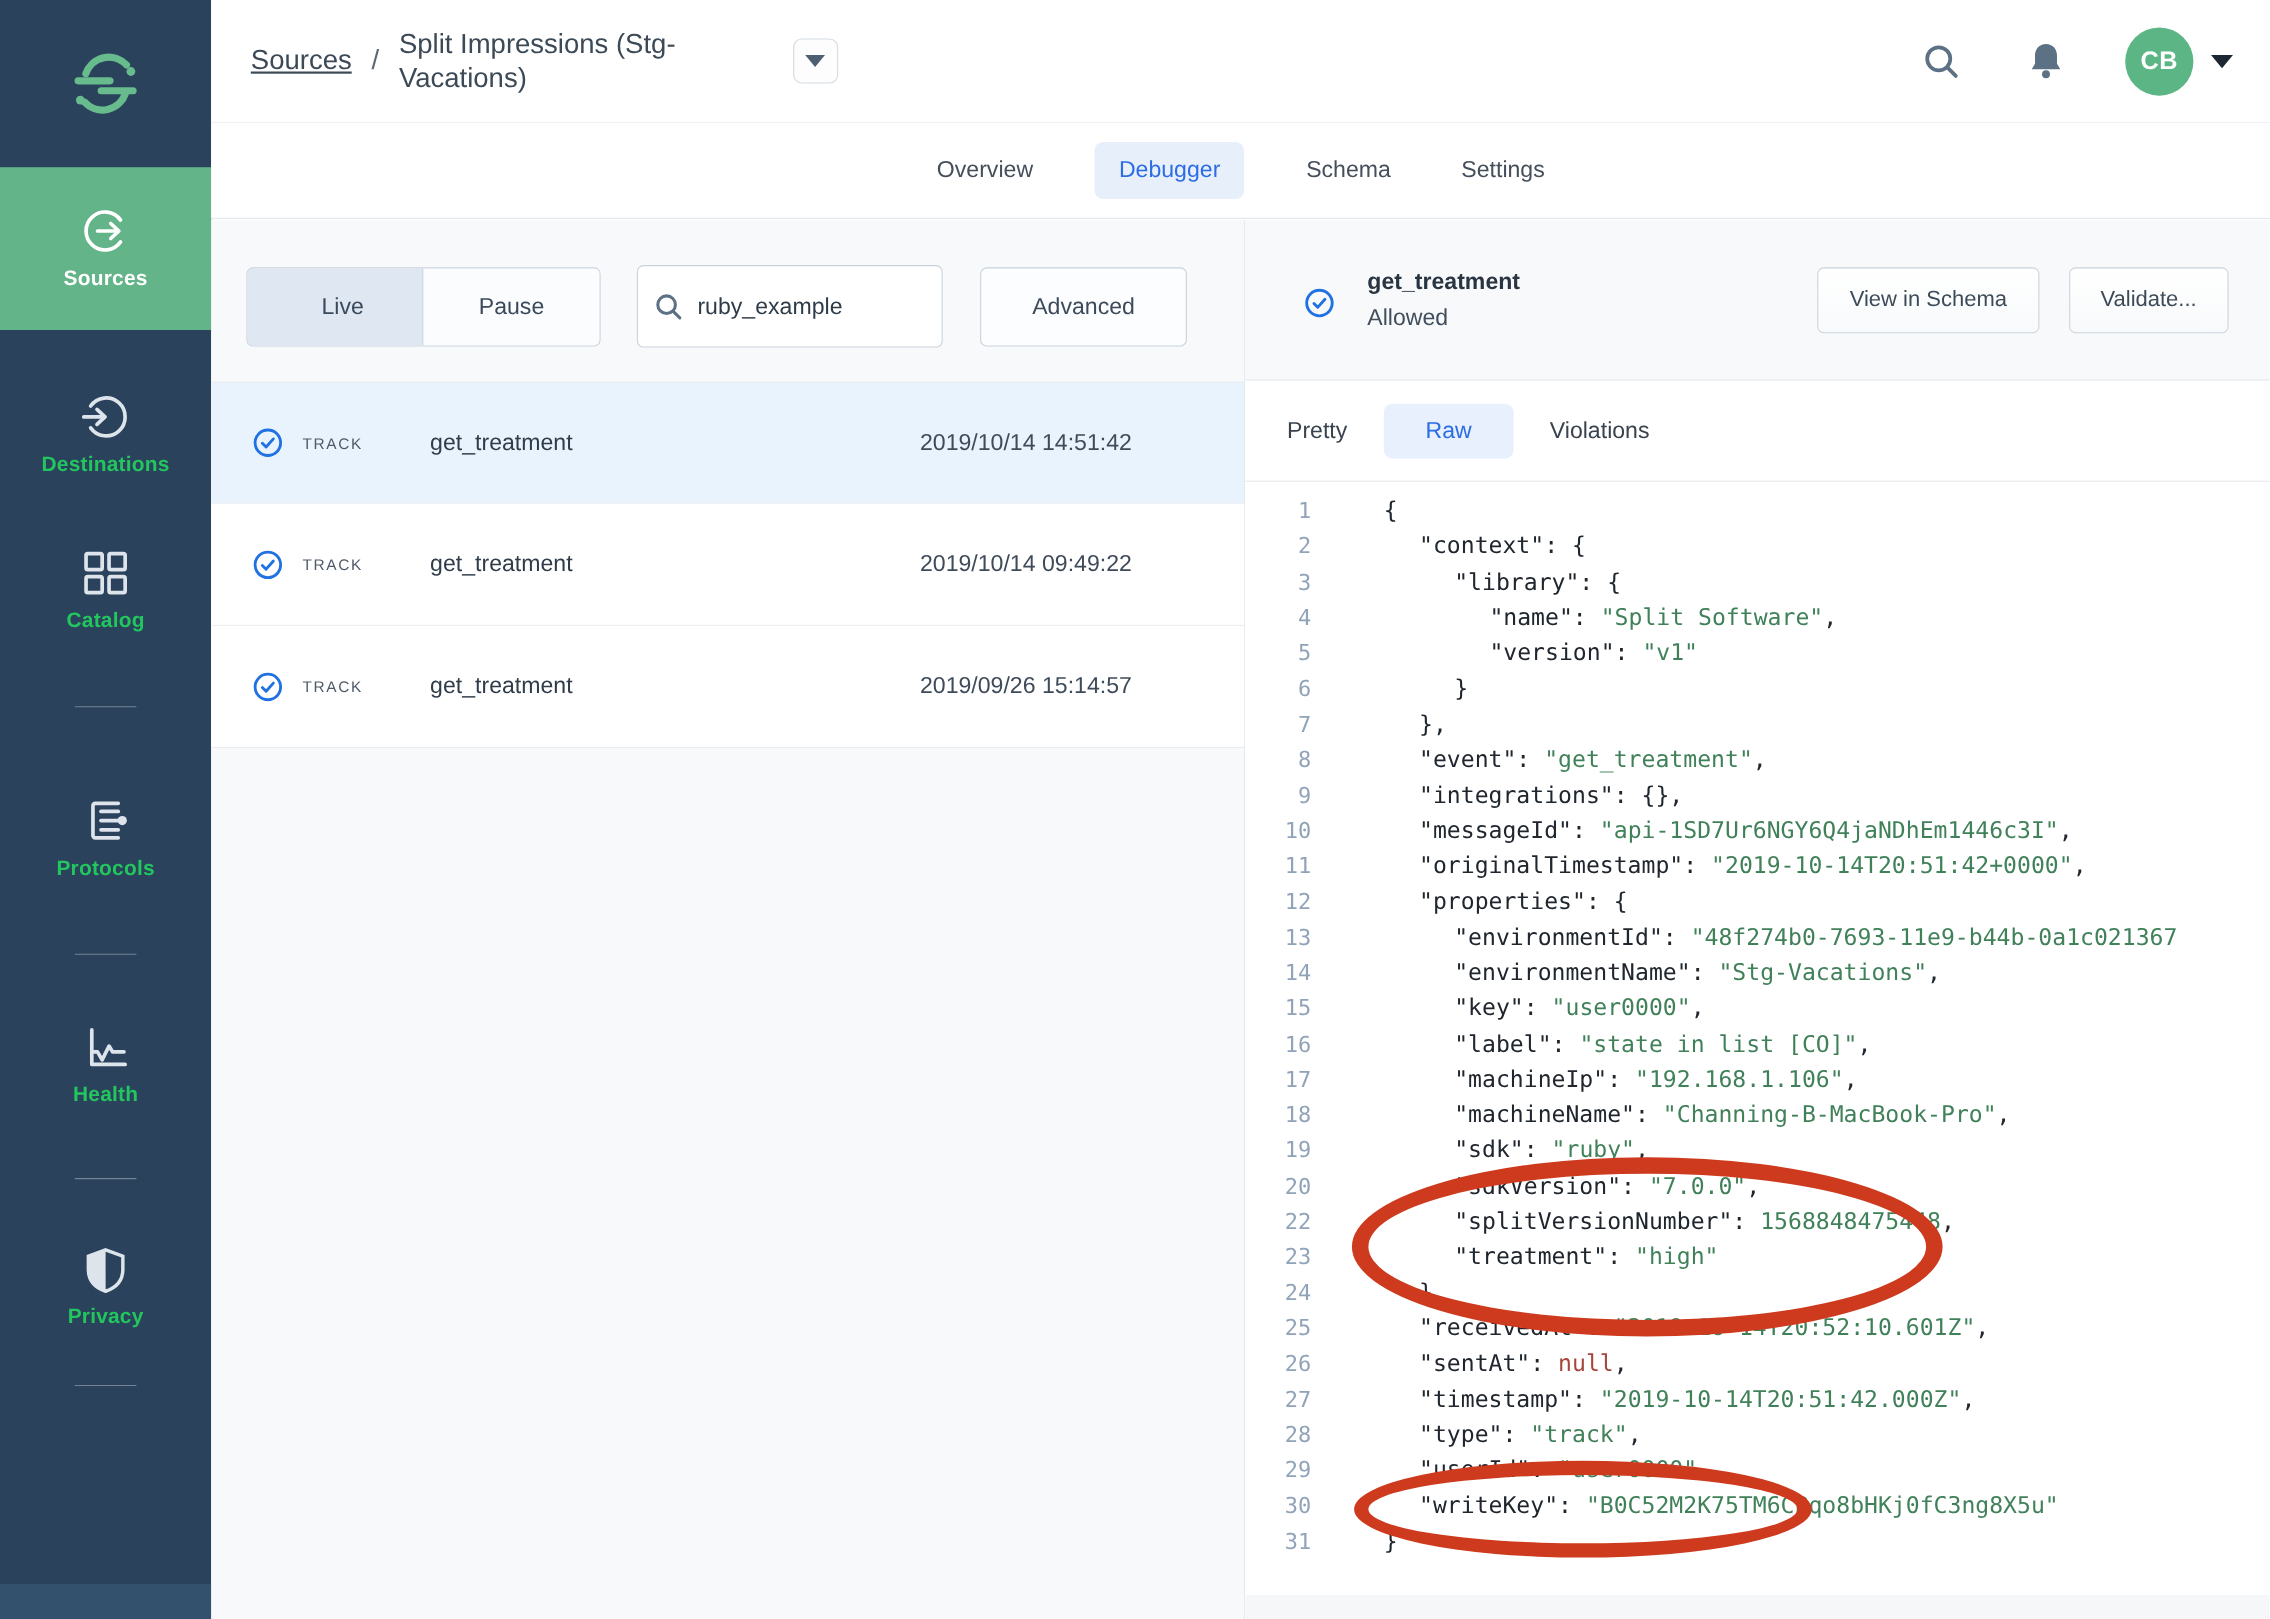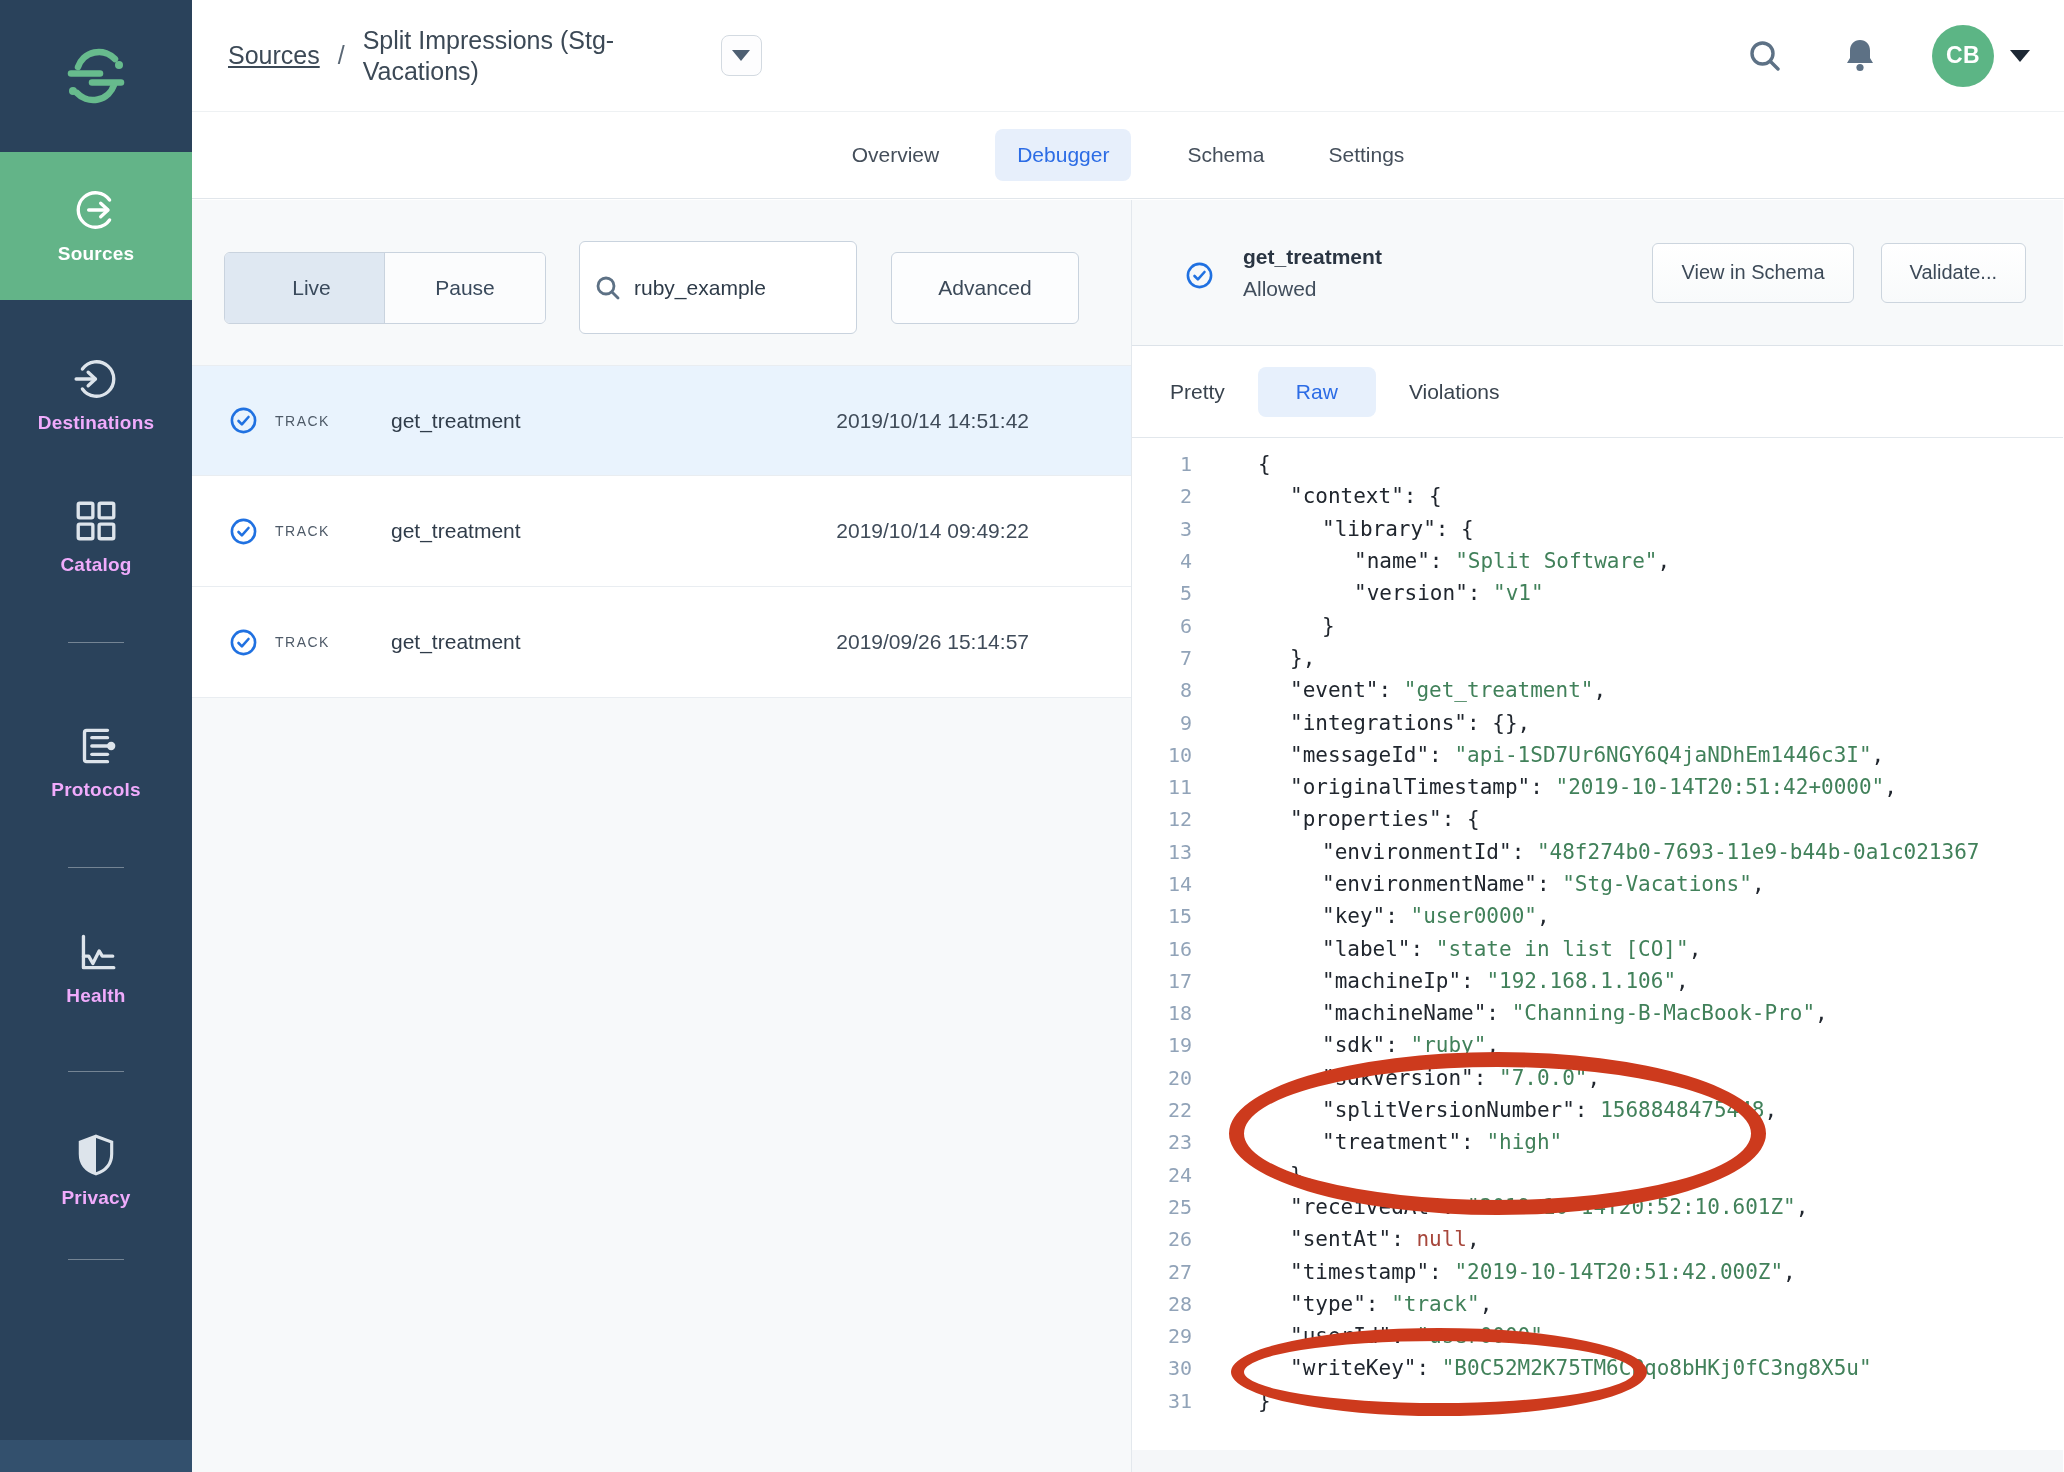--- a/index.html
+++ b/index.html
@@ -5,21 +5,21 @@
   * { margin:0; padding:0; box-sizing:border-box; }
   html,body { background:#ffffff; }
   body { font-family:"Liberation Sans", sans-serif; }
   .app { position:relative; width:2064px; height:1472px; overflow:hidden; background:#ffffff; }
 
   
   .sidebar { position:absolute; left:0; top:0; width:192px; height:1472px; background:#2a425b; }
   .logo-box { height:152px; display:flex; align-items:center; justify-content:center; }
   .nav-item { display:flex; flex-direction:column; align-items:center; cursor:pointer; }
   .nav-item .nav-icon { width:46px; height:46px; display:flex; align-items:center; justify-content:center; }
-  .nav-item .nav-label { margin-top:10px; font-size:19px; font-weight:700; color:#f0abfc; letter-spacing:.2px; }
+  .nav-item .nav-label { margin-top:10px; font-size:19px; font-weight:700; color:#22c55e; letter-spacing:.2px; }
   .nav-item.active { height:148px; background:#63b488; justify-content:center; }
   .nav-item.active .nav-label { color:#ffffff; }
   .nav-divider { width:56px; border-top:1px solid rgba(255,255,255,.35); margin:0 auto; }
   .m56{margin-top:56px}.m64{margin-top:64px}.m66{margin-top:66px}.m60{margin-top:60px}
   .m80{margin-top:80px}.m61{margin-top:61px}.m59{margin-top:59px}.m50{margin-top:50px}
   .sidebar-bottom { position:absolute; bottom:0; left:0; width:192px; height:32px; background:#33506d; }
 
   
   .main { position:absolute; left:192px; top:0; width:1872px; height:1472px; }
 
@@ -40,21 +40,21 @@
 
   .content { position:absolute; top:200px; left:0; width:1872px; height:1272px; display:flex; }
 
   
   .left-panel { width:940px; background:#f7f9fa; border-right:1px solid #e3e8ed; }
   .controls { display:flex; align-items:center; margin:41px 0 0 32px; }
   .segmented { display:flex; height:72px; border:1px solid #c9d3de; border-radius:6px; overflow:hidden; }
   .seg { width:160px; display:flex; align-items:center; justify-content:center; font-size:21px; color:#3a4a5c; cursor:pointer; }
   .seg-live { background:#dfe8f2; border-right:1px solid #c9d3de;padding-left:14px; }
   .seg-pause { background:#fbfcfd; }
-  .searchbox { margin-left:33px; width:278px; height:93px; background:#ffffff; border:1px solid #c9d3de; border-radius:6px; display:flex; align-items:center; padding:0 14px; }
+  .searchbox { margin-left:33px; width:278px; height:75px; background:#ffffff; border:1px solid #c9d3de; border-radius:6px; display:flex; align-items:center; padding:0 14px; }
   .searchbox input { border:none; outline:none; background:transparent; font-family:"Liberation Sans",sans-serif; font-size:21px; color:#2e3b49; width:190px; margin-left:12px; }
   .advanced-btn { margin-left:34px; width:188px; height:72px; border:1px solid #c9d3de; border-radius:6px; background:#fcfdfe; font-size:21px; color:#3c4a59; display:flex; align-items:center; justify-content:center; cursor:pointer; }
   .events { margin-top:31px; }
   .event-row { height:111px; background:#ffffff; border-bottom:1px solid #e9edf1; display:flex; align-items:center; padding:0 102px 0 38px; cursor:pointer; }
   .event-row:first-child { border-top:1px solid #e9edf1; }
   .event-row.selected { background:#e9f3fd; }
   .row-check { width:27px; height:27px; flex:none; }
   .row-type { margin-left:18px; width:76px; font-size:14px; letter-spacing:1.5px; color:#4e5a68; }
   .row-name { margin-left:40px; font-size:21px; color:#303c4a; }
   .row-time { margin-left:auto; font-size:21px; color:#3f4b59; }

